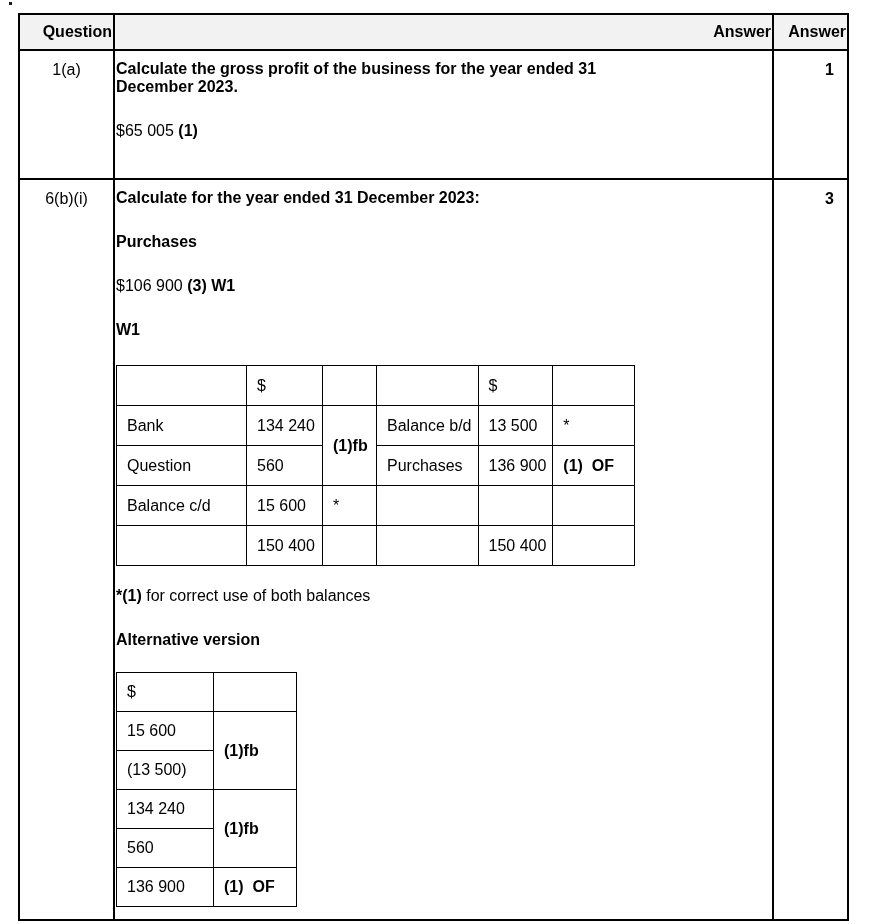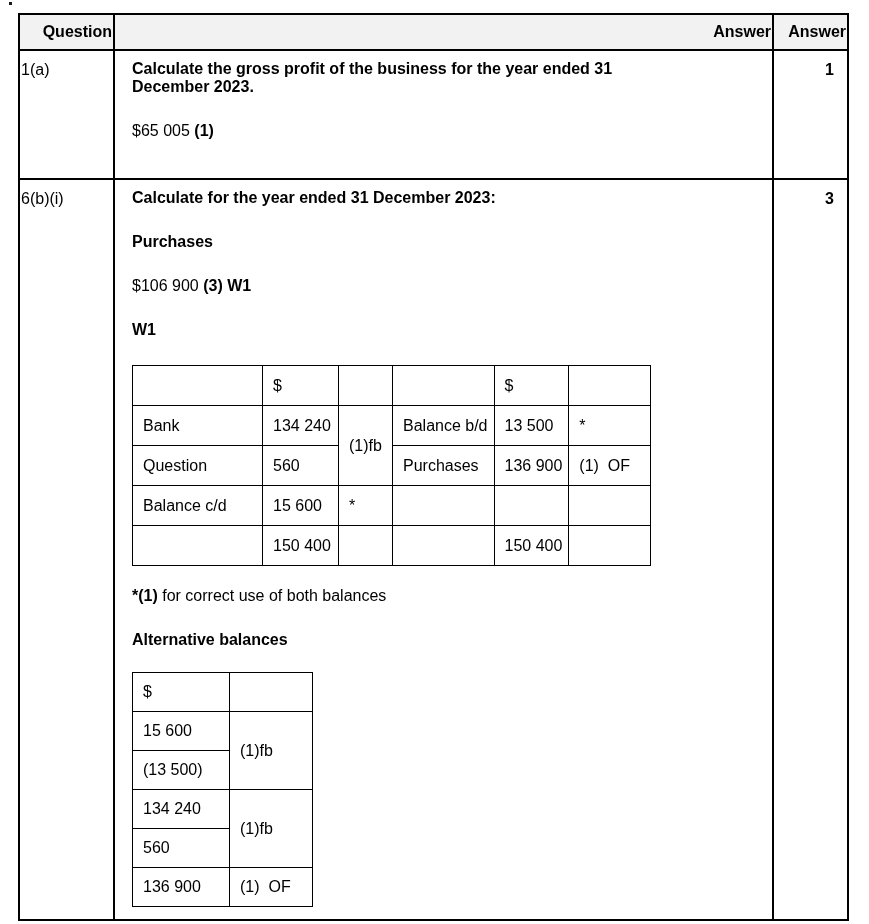--- a/index.html
+++ b/index.html
@@ -21,45 +21,45 @@
     border-collapse: collapse; table-layout: fixed; width: 829px;
   }
   table.outer th, table.outer td { border: 2px solid #000; }
 
   table.outer thead th {
     height: 36px; background: #f2f2f2;
     font-size: 16px; font-weight: bold; text-align: right; vertical-align: middle;
   }
 
   .qcell {
-    text-align: left; vertical-align: top;
+    text-align: center; vertical-align: top;
     padding-top: 10px; font-size: 16px; font-weight: normal;
   }
-  .acell { vertical-align: top; padding: 9px 14px 12px 17px; }
+  .acell { vertical-align: top; padding: 9px 14px 12px 1px; }
   .mcell {
     text-align: right; vertical-align: top;
     padding: 10px 13px 0 0; font-size: 16px; font-weight: bold;
   }
 
   .acell p { margin: 0 0 26px 0; font-size: 16px; line-height: 18px; }
   .prompt { font-weight: bold; }
   .wrap-narrow { max-width: 552px; }
   .b { font-weight: bold; }
   .plain { font-weight: normal; }
 
   table.inner { border-collapse: collapse; table-layout: fixed; margin: 0; }
   table.inner td {
     border: 1.5px solid #000;
     font-size: 16px; line-height: 18px;
     height: 40px; padding: 0 6px 0 10px; vertical-align: middle;
     overflow: hidden; white-space: nowrap;
   }
   table.w1 { margin-top: 2px; margin-bottom: 21px; }
   table.alt td { height: 39px; }
-  td.markcell { font-weight: normal; }
+  td.markcell { font-weight: bold; }
   td.span-top { vertical-align: top; padding-top: 10px; }
 
   .footnote { font-size: 16px; line-height: 18px; margin: 0 0 26px 0; }
   .alt-heading { margin-bottom: 23px !important; }
 </style>
 </head>
 <body>
 
 <div class="page">
   <div class="stray-dot"></div>
@@ -143,21 +143,21 @@
                 <td></td>
                 <td></td>
                 <td>150 400</td>
                 <td></td>
               </tr>
             </tbody>
           </table>
 
           <p class="footnote"><span class="b">*(1)</span> <span>for correct use of both balances</span></p>
 
-          <p class="prompt alt-heading">Alternative balances</p>
+          <p class="prompt alt-heading">Alternative version</p>
 
           <table class="inner alt">
             <colgroup>
               <col style="width:97px">
                 <col style="width:83px">
             </colgroup>
             <tbody>
               <tr>
                 <td>$</td>
                 <td></td>

